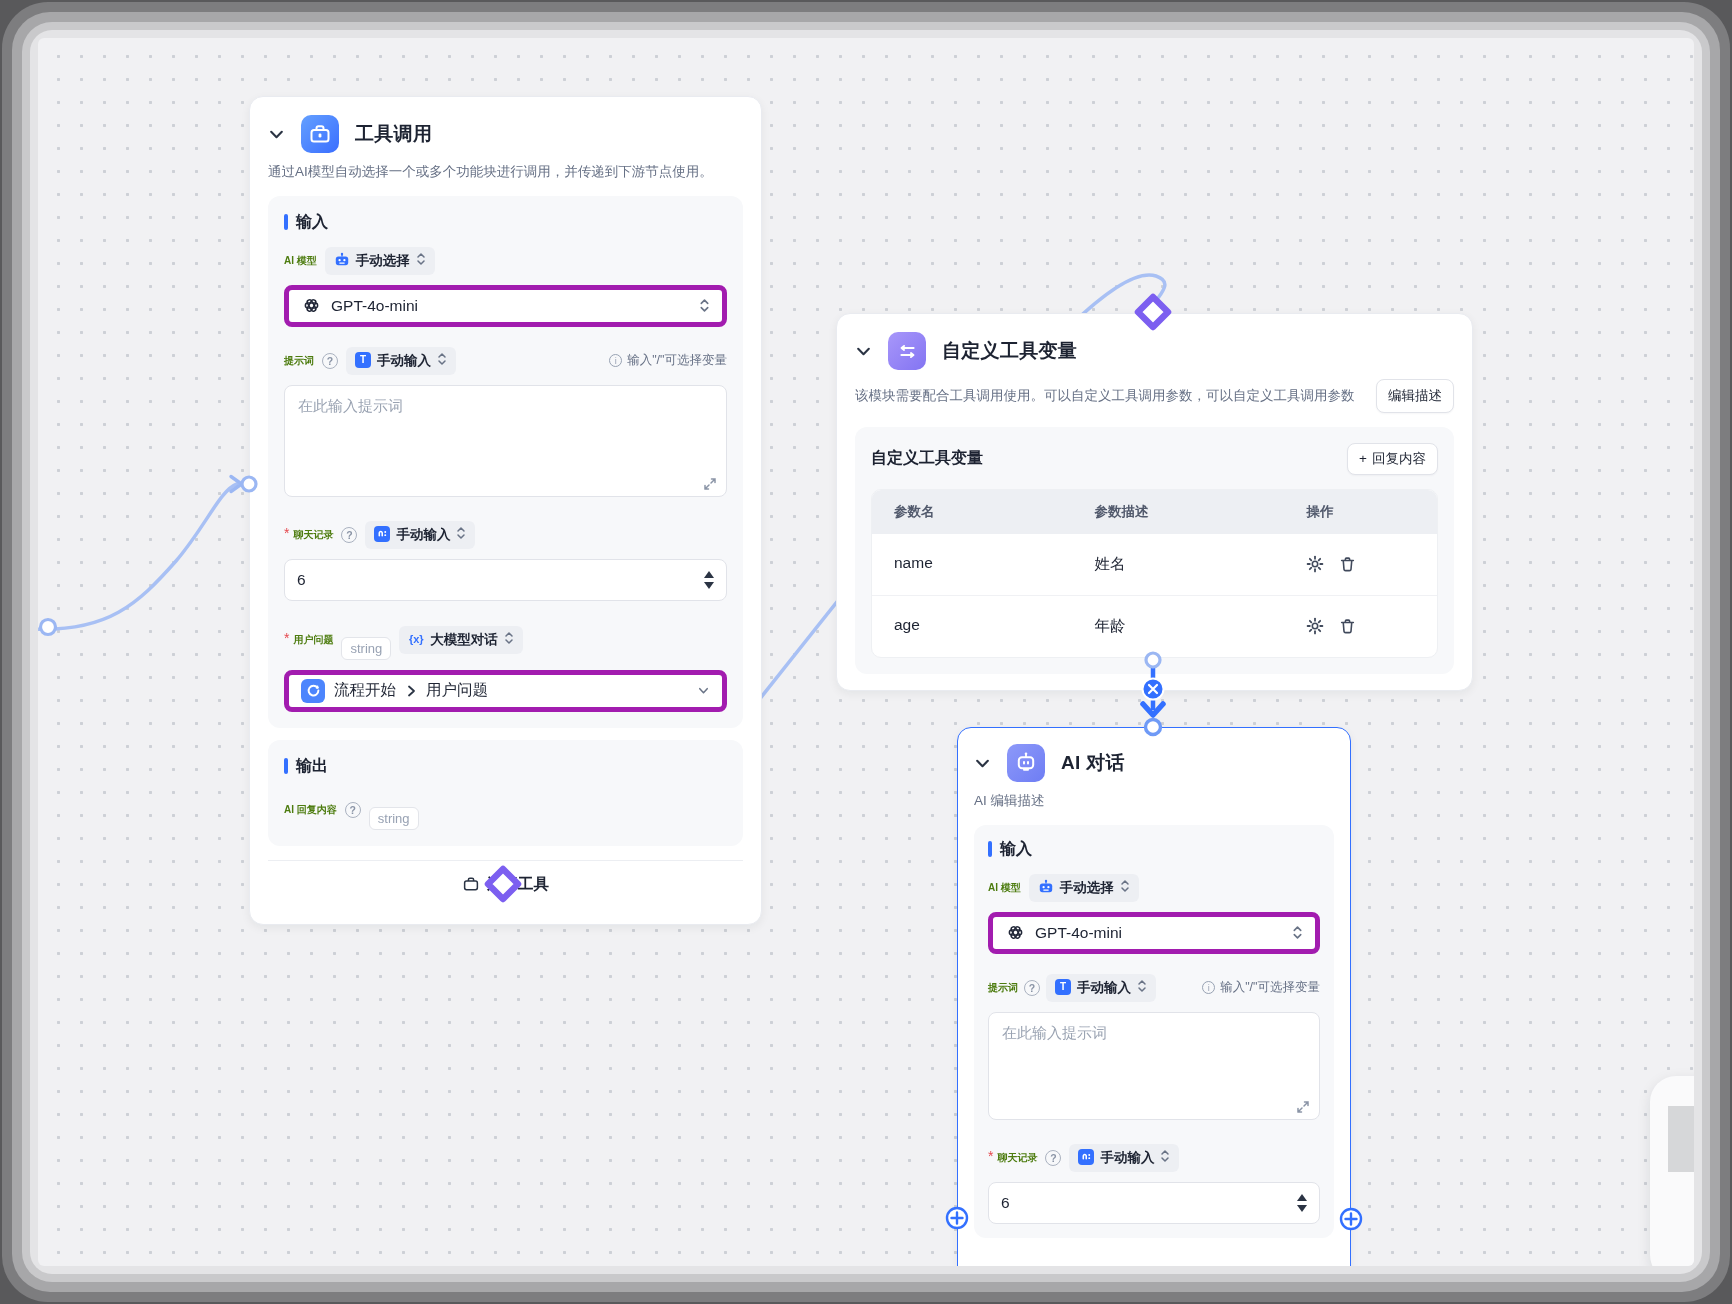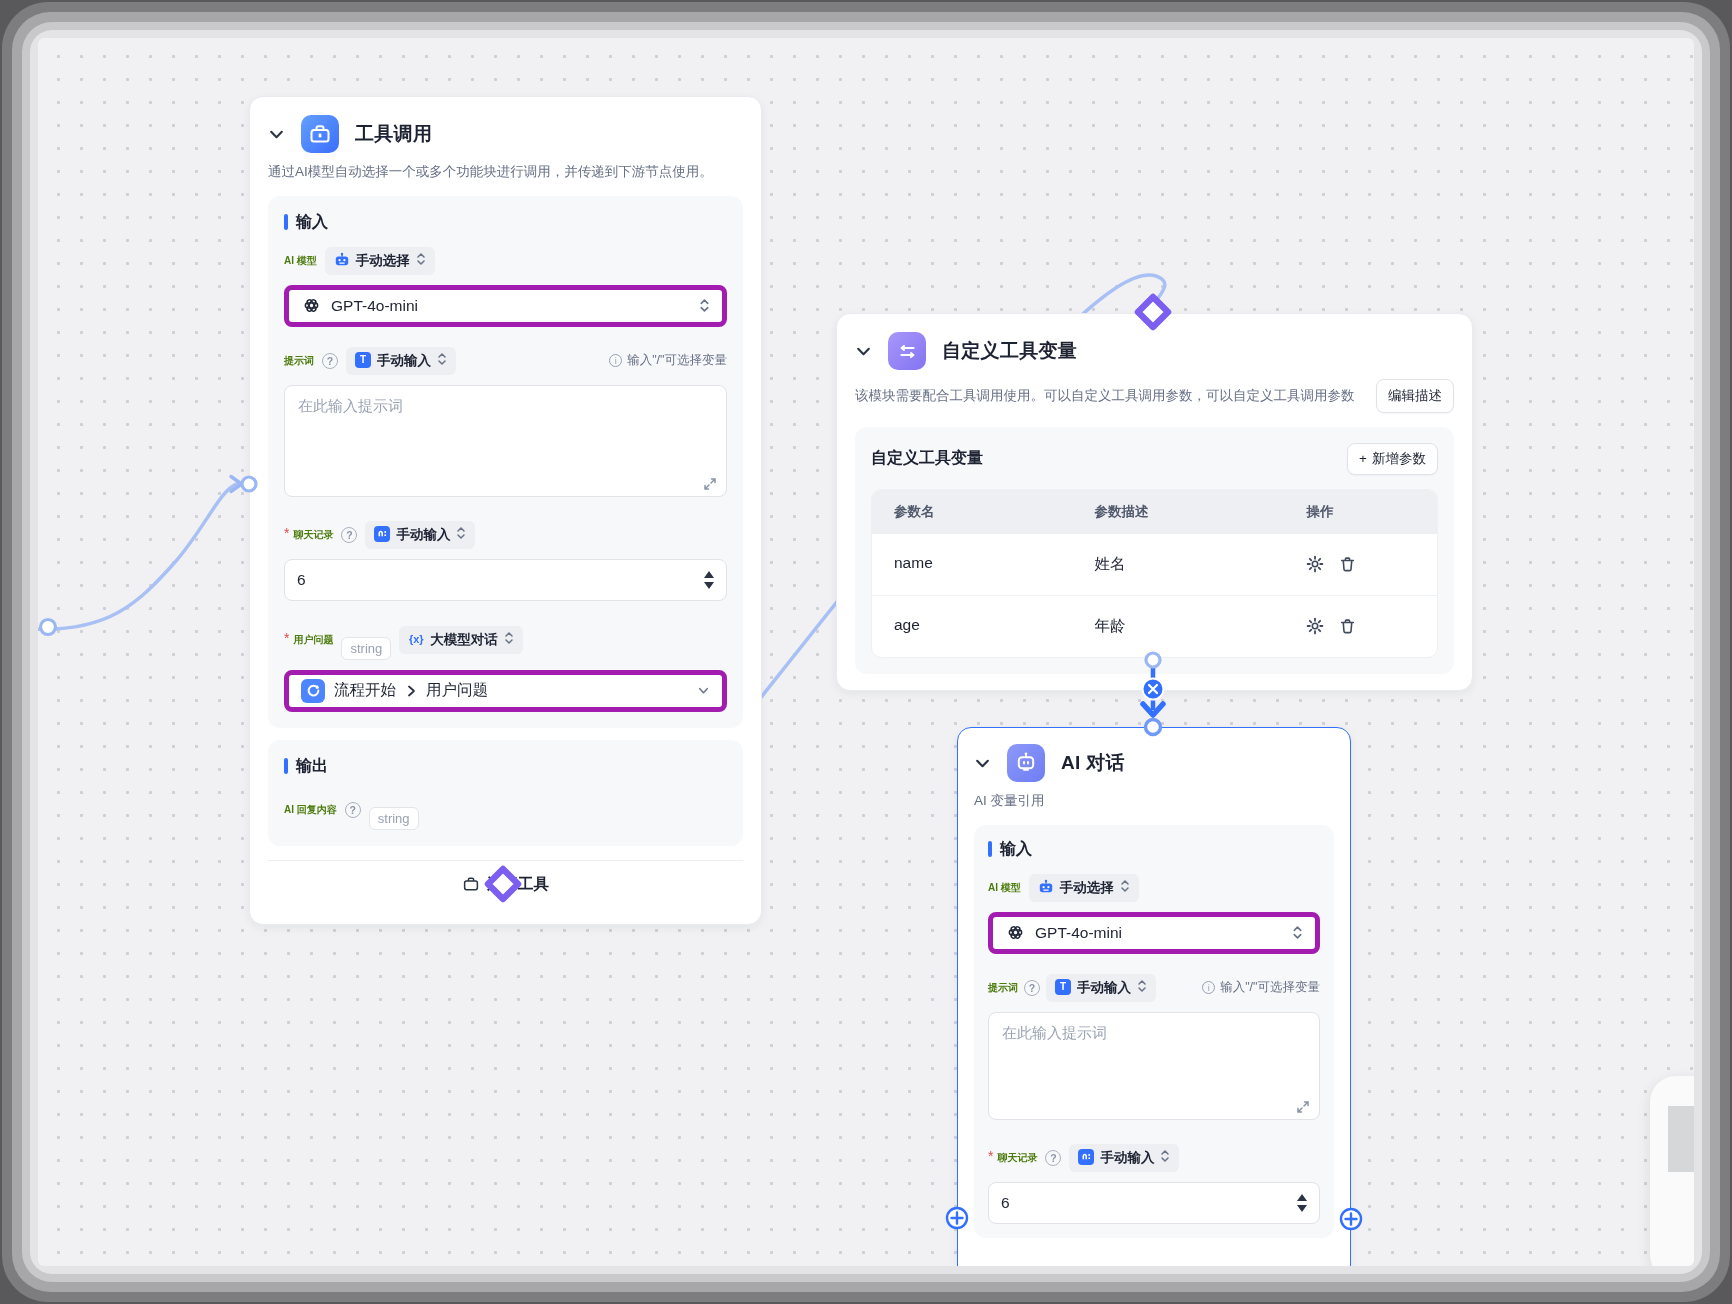--- a/index.html
+++ b/index.html
@@ -263,21 +263,21 @@
     <div class="ndesc frow between" style="gap:10px;">
       <span>该模块需要配合工具调用使用。可以自定义工具调用参数，可以自定义工具调用参数</span>
       <span class="btn">编辑描述</span>
     </div>
     <div class="nbody">
       <div class="card">
         <div class="frow between">
           <span class="ptitle">自定义工具变量</span>
           <span class="btn">
               <span>+</span>
-              <span>新增参数</span>
+              <span>回复内容</span>
             </span>
         </div>
         <div class="tbl">
           <div class="trow head">
             <div class="tcell c1">参数名</div>
             <div class="tcell c2">参数描述</div>
             <div class="tcell c3">操作</div>
           </div>
           <div class="trow body">
             <div class="tcell c1">name</div>
@@ -338,21 +338,21 @@
           <line x1="12" y1="3.2" x2="12" y2="6.2" stroke="#fff" stroke-width="1.8"></line>
             <circle cx="12" cy="2.8" r="1.3" fill="#fff"></circle>
           <rect x="4.8" y="6.2" width="14.4" height="11" rx="3.2" fill="none" stroke="#fff" stroke-width="2"></rect>
           <rect x="9" y="10" width="2" height="3.6" rx="1" fill="#fff"></rect>
             <rect x="13" y="10" width="2" height="3.6" rx="1" fill="#fff"></rect>
           <rect x="9" y="17.8" width="6" height="1.9" rx="0.95" fill="#fff"></rect>
         </svg>
       </div>
       <div class="ntitle">AI 对话</div>
     </div>
-    <div class="ndesc" style="padding:9px 16px 0 16px;">AI 变量引用</div>
+    <div class="ndesc" style="padding:9px 16px 0 16px;">AI 编辑描述</div>
     <div class="nbody" style="padding:14px 16px 16px 16px;">
       <div class="card" style="padding:14px;">
         <div class="seclabel">
             <span class="secbar"></span>
             <span>输入</span>
           </div>
         <div class="frow mt14">
           <span class="flabel">AI 模型</span>
           <span class="badge">
             <span class="bic bare">

